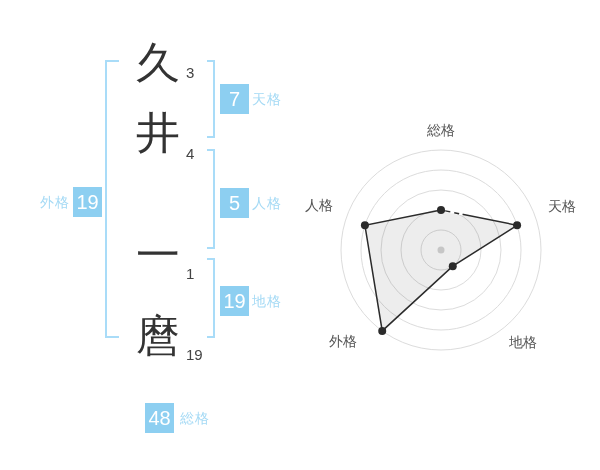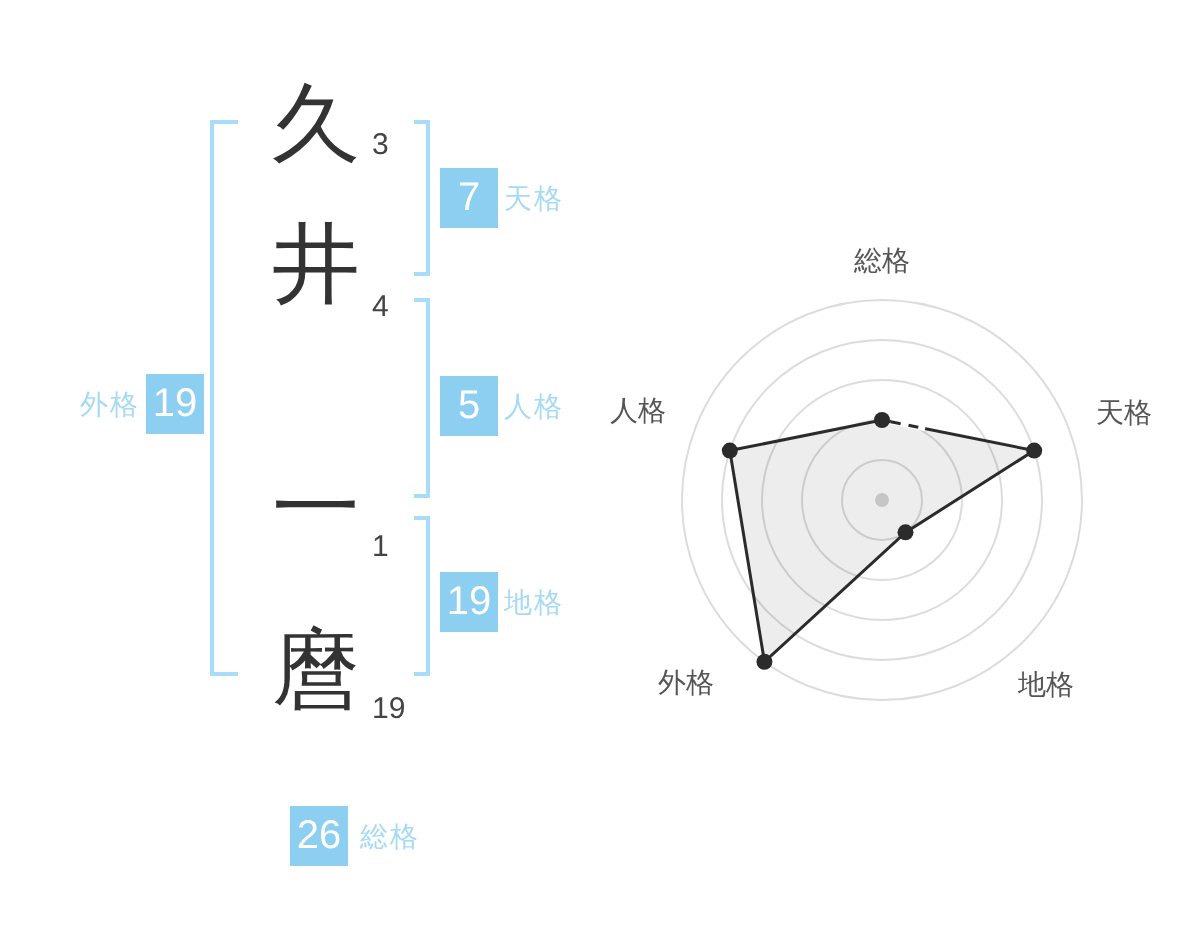--- a/index.html
+++ b/index.html
@@ -66,21 +66,21 @@
 
   <div class="badge" style="left:220px;top:188px">5</div>
   <div class="badge-label" style="left:252px;top:195px">人格</div>
 
   <div class="badge" style="left:220px;top:286px">19</div>
   <div class="badge-label" style="left:252px;top:293px">地格</div>
 
   <div class="badge-label" style="left:40px;top:194px">外格</div>
   <div class="badge" style="left:73px;top:187px">19</div>
 
-  <div class="badge" style="left:145px;top:403px">26</div>
+  <div class="badge" style="left:145px;top:403px">48</div>
   <div class="badge-label" style="left:180px;top:410px">総格</div>
 
   <svg id="radar" class="radar" width="280" height="260" viewBox="0 0 280 260">
       <circle cx="140" cy="130" r="20" fill="none" stroke="#dcdcdc" stroke-width="1"></circle>
       <circle cx="140" cy="130" r="40" fill="none" stroke="#dcdcdc" stroke-width="1"></circle>
       <circle cx="140" cy="130" r="60" fill="none" stroke="#dcdcdc" stroke-width="1"></circle>
       <circle cx="140" cy="130" r="80" fill="none" stroke="#dcdcdc" stroke-width="1"></circle>
       <circle cx="140" cy="130" r="100" fill="none" stroke="#dcdcdc" stroke-width="1"></circle>
       <polygon points="140,90 216.0845213036123,105.2786404500042 151.75570504584945,146.18033988749895 81.2214747707527,210.90169943749476 63.91547869638772,105.27864045000419" fill="rgba(0,0,0,0.07)" stroke="#2b2b2b" stroke-width="1.5"></polygon>
       <line stroke="#ffffff" stroke-width="2.6" x1="144.41192325480162" y1="90.88596455557808" x2="161.56940257903014" y2="94.33138227171509"></line>

